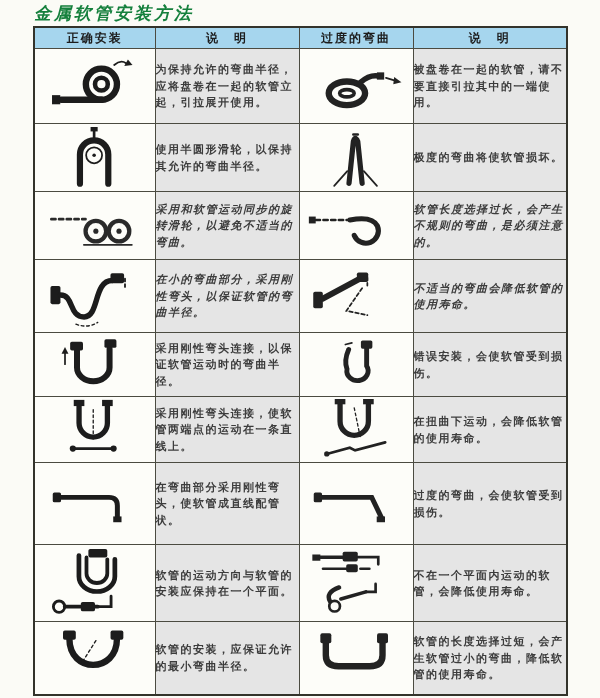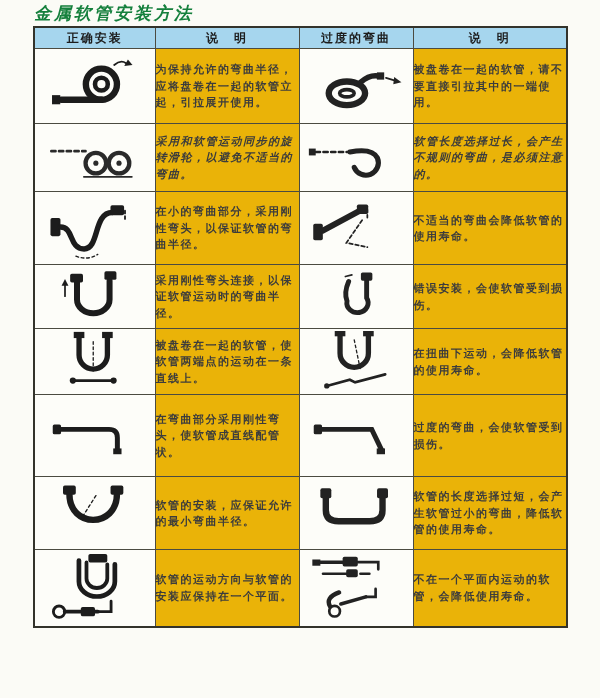--- a/index.html
+++ b/index.html
@@ -32,21 +32,21 @@
     background:#a6d6ee;
     height:20px;
     font-size:12px;font-weight:bold;color:#1d1d1d;
     letter-spacing:2px;text-align:center;
   }
   td.img-cell{
     background:#fdfdf9;
     text-align:center;
   }
   td.desc-cell{
-    background:#eab308;
+    background:#e5e5e5;
     font-size:11px;font-weight:bold;color:#3c3c3c;
     line-height:1.5;letter-spacing:1.5px;
     padding:4px 7px 4px 9px;
     text-align:left;
   }
   svg.hose{display:block;margin:0 auto;}
   svg.hose *{stroke-linecap:round;}
 </style>
 </head>
 <body>
@@ -86,20 +86,41 @@
         <ellipse cx="45" cy="43" rx="8" ry="4" stroke-width="4"></ellipse>
         <path d="M60,31 Q70,22 80,24" stroke-width="6"></path>
         <rect x="78" y="20" width="8" height="8" fill="#222" stroke="none"></rect>
         <path d="M88,26 l10,3" stroke-width="2"></path>
         <polygon points="97,25 105,31 96,33" fill="#222" stroke="none"></polygon>
       </svg>
     </td>
     <td class="desc-cell">被盘卷在一起的软管，请不要直接引拉其中的一端使用。</td>
   </tr>
 
+  <tr style="height:68px;">
+    <td class="img-cell">
+      <svg class="hose" width="100" height="62" viewBox="0 0 110 70" fill="none" stroke="#1c1c1c">
+        <path d="M54,3 L54,14" stroke-width="3"></path>
+        <rect x="50" y="0" width="8" height="5" fill="#1c1c1c" stroke="none"></rect>
+        <path d="M38,64 L38,31 A16,16 0 0 1 70,31 L70,64" stroke-width="7"></path>
+        <circle cx="54" cy="32" r="9" stroke-width="2" fill="#fdfdf9"></circle>
+        <circle cx="54" cy="32" r="2" fill="#1c1c1c" stroke="none"></circle>
+      </svg>
+    </td>
+    <td class="desc-cell">使用半圆形滑轮，以保持其允许的弯曲半径。</td>
+    <td class="img-cell">
+      <svg class="hose" width="96" height="62" viewBox="0 0 110 70" fill="none" stroke="#222">
+        <path d="M47,64 L52,16 Q54,9 57,16 L62,64" stroke-width="6"></path>
+        <path d="M45,50 L30,67" stroke-width="2"></path>
+        <path d="M64,50 L79,67" stroke-width="2"></path>
+        <path d="M52,8 L57,8" stroke-width="3"></path>
+      </svg>
+    </td>
+    <td class="desc-cell">极度的弯曲将使软管损坏。</td>
+  </tr>
 
   <tr style="height:68px;font-style:italic;">
     <td class="img-cell">
       <svg class="hose" width="106" height="60" viewBox="0 0 110 70" fill="none" stroke="#2a2a2a">
         <path d="M4,27 L44,27" stroke-width="3" stroke-dasharray="5 4"></path>
         <circle cx="56" cy="41" r="12" stroke-width="5"></circle>
         <circle cx="56" cy="41" r="3" fill="#2a2a2a" stroke="none"></circle>
         <circle cx="83" cy="41" r="12" stroke-width="5"></circle>
         <circle cx="83" cy="41" r="3" fill="#2a2a2a" stroke="none"></circle>
         <path d="M42,57 L98,57" stroke-width="2"></path>
@@ -109,21 +130,21 @@
     <td class="img-cell">
       <svg class="hose" width="100" height="60" viewBox="0 0 110 70" fill="none" stroke="#222">
         <rect x="0" y="24" width="8" height="8" fill="#222" stroke="none"></rect>
         <path d="M8,28 L48,28" stroke-width="3" stroke-dasharray="5 4"></path>
         <path d="M48,28 Q74,23 80,35 A14,14 0 1 1 53,46" stroke-width="6"></path>
       </svg>
     </td>
     <td class="desc-cell">软管长度选择过长，会产生不规则的弯曲，是必须注意的。</td>
   </tr>
 
-  <tr style="height:73px;">
+  <tr style="height:73px;font-style:italic;">
     <td class="img-cell">
       <svg class="hose" width="100" height="66" viewBox="0 0 110 70" fill="none" stroke="#1c1c1c">
         <rect x="6" y="24" width="11" height="20" rx="2" fill="#1c1c1c" stroke="none"></rect>
         <path d="M17,34 C32,34 26,58 43,58 C60,58 53,18 74,18" stroke-width="6"></path>
         <rect x="72" y="10" width="15" height="11" rx="2" fill="#1c1c1c" stroke="none"></rect>
         <path d="M88,16 L88,28" stroke-width="2" stroke-dasharray="3 3"></path>
         <path d="M34,66 Q47,71 58,64" stroke-width="1.5" stroke-dasharray="3 3"></path>
       </svg>
     </td>
     <td class="desc-cell">在小的弯曲部分，采用刚性弯头，以保证软管的弯曲半径。</td>
@@ -165,21 +186,21 @@
       <svg class="hose" width="100" height="62" viewBox="0 0 110 70" fill="none" stroke="#1c1c1c">
         <path d="M37,8 L37,27 A16,16 0 0 0 69,27 L69,8" stroke-width="6"></path>
         <rect x="31" y="1" width="12" height="7" fill="#1c1c1c" stroke="none"></rect>
         <rect x="63" y="1" width="12" height="7" fill="#1c1c1c" stroke="none"></rect>
         <path d="M53,12 L53,46" stroke-width="1.5" stroke-dasharray="3 3"></path>
         <path d="M30,56 L76,56" stroke-width="3"></path>
         <circle cx="30" cy="56" r="3.5" fill="#1c1c1c" stroke="none"></circle>
         <circle cx="76" cy="56" r="3.5" fill="#1c1c1c" stroke="none"></circle>
       </svg>
     </td>
-    <td class="desc-cell">被盘卷在一起的软管，使软管两端点的运动在一条直线上。</td>
+    <td class="desc-cell">采用刚性弯头连接，使软管两端点的运动在一条直线上。</td>
     <td class="img-cell">
       <svg class="hose" width="100" height="62" viewBox="0 0 110 70" fill="none" stroke="#222">
         <path d="M37,6 L37,25 A16,16 0 0 0 69,25 L69,6" stroke-width="6"></path>
         <rect x="31" y="0" width="12" height="6" fill="#222" stroke="none"></rect>
         <rect x="63" y="0" width="12" height="6" fill="#222" stroke="none"></rect>
         <path d="M53,10 L60,44" stroke-width="1.5" stroke-dasharray="3 3"></path>
         <path d="M22,62 L48,55 L54,58 L88,49" stroke-width="3"></path>
         <circle cx="22" cy="62" r="3" fill="#222" stroke="none"></circle>
       </svg>
     </td>
@@ -196,41 +217,20 @@
     </td>
     <td class="desc-cell">在弯曲部分采用刚性弯头，使软管成直线配管状。</td>
     <td class="img-cell">
       <svg class="hose" width="100" height="58" viewBox="0 0 110 70" fill="none" stroke="#222">
         <rect x="4" y="21" width="10" height="12" rx="2" fill="#222" stroke="none"></rect>
         <path d="M14,27 L74,27 L86,52" stroke-width="6" stroke-linejoin="miter"></path>
         <rect x="80" y="50" width="10" height="7" fill="#222" stroke="none"></rect>
       </svg>
     </td>
     <td class="desc-cell">过度的弯曲，会使软管受到损伤。</td>
-  </tr>
-
-  <tr style="height:73px;">
-    <td class="img-cell">
-      <svg class="hose" width="104" height="64" viewBox="0 0 110 70" fill="none" stroke="#1c1c1c">
-        <path d="M27,14 C27,52 79,52 79,14" stroke-width="7"></path>
-        <rect x="20" y="5" width="14" height="10" rx="2" fill="#1c1c1c" stroke="none"></rect>
-        <rect x="72" y="5" width="14" height="10" rx="2" fill="#1c1c1c" stroke="none"></rect>
-        <path d="M56,16 L42,38" stroke-width="1.5" stroke-dasharray="3 3"></path>
-        <polygon points="40,36 41,43 46,38" fill="#1c1c1c" stroke="none"></polygon>
-      </svg>
-    </td>
-    <td class="desc-cell">软管的安装，应保证允许的最小弯曲半径。</td>
-    <td class="img-cell">
-      <svg class="hose" width="104" height="64" viewBox="0 0 110 70" fill="none" stroke="#222">
-        <path d="M22,18 L22,32 Q22,44 36,44 L70,44 Q84,44 84,32 L84,18" stroke-width="7"></path>
-        <rect x="16" y="8" width="12" height="11" rx="2" fill="#222" stroke="none"></rect>
-        <rect x="78" y="8" width="12" height="11" rx="2" fill="#222" stroke="none"></rect>
-      </svg>
-    </td>
-    <td class="desc-cell">软管的长度选择过短，会产生软管过小的弯曲，降低软管的使用寿命。</td>
   </tr>
 
   <tr style="height:77px;">
     <td class="img-cell">
       <svg class="hose" width="104" height="70" viewBox="0 0 110 74" fill="none" stroke="#1c1c1c">
         <rect x="48" y="1" width="20" height="9" rx="2" fill="#1c1c1c" stroke="none"></rect>
         <path d="M38,8 L38,30 A19,16 0 0 0 76,30 L76,12" stroke-width="5"></path>
         <path d="M46,10 L46,27 A11,10 0 0 0 68,27 L68,12" stroke-width="4"></path>
         <circle cx="17" cy="62" r="6" stroke-width="3"></circle>
         <path d="M23,62 L58,62" stroke-width="4"></path>
@@ -249,14 +249,35 @@
         <rect x="44" y="16" width="13" height="9" rx="2" fill="#222" stroke="none"></rect>
         <path d="M60,21 L70,21" stroke-width="3"></path>
         <path d="M36,42 Q20,48 26,58" stroke-width="5"></path>
         <circle cx="31" cy="63" r="6" stroke-width="3"></circle>
         <path d="M38,55 L66,47" stroke-width="4"></path>
         <path d="M66,47 L77,47 L77,38" stroke-width="3"></path>
       </svg>
     </td>
     <td class="desc-cell">不在一个平面内运动的软管，会降低使用寿命。</td>
   </tr>
+
+  <tr style="height:73px;">
+    <td class="img-cell">
+      <svg class="hose" width="104" height="64" viewBox="0 0 110 70" fill="none" stroke="#1c1c1c">
+        <path d="M27,14 C27,52 79,52 79,14" stroke-width="7"></path>
+        <rect x="20" y="5" width="14" height="10" rx="2" fill="#1c1c1c" stroke="none"></rect>
+        <rect x="72" y="5" width="14" height="10" rx="2" fill="#1c1c1c" stroke="none"></rect>
+        <path d="M56,16 L42,38" stroke-width="1.5" stroke-dasharray="3 3"></path>
+        <polygon points="40,36 41,43 46,38" fill="#1c1c1c" stroke="none"></polygon>
+      </svg>
+    </td>
+    <td class="desc-cell">软管的安装，应保证允许的最小弯曲半径。</td>
+    <td class="img-cell">
+      <svg class="hose" width="104" height="64" viewBox="0 0 110 70" fill="none" stroke="#222">
+        <path d="M22,18 L22,32 Q22,44 36,44 L70,44 Q84,44 84,32 L84,18" stroke-width="7"></path>
+        <rect x="16" y="8" width="12" height="11" rx="2" fill="#222" stroke="none"></rect>
+        <rect x="78" y="8" width="12" height="11" rx="2" fill="#222" stroke="none"></rect>
+      </svg>
+    </td>
+    <td class="desc-cell">软管的长度选择过短，会产生软管过小的弯曲，降低软管的使用寿命。</td>
+  </tr>
 </tbody>
   </table>
 
 </body></html>

